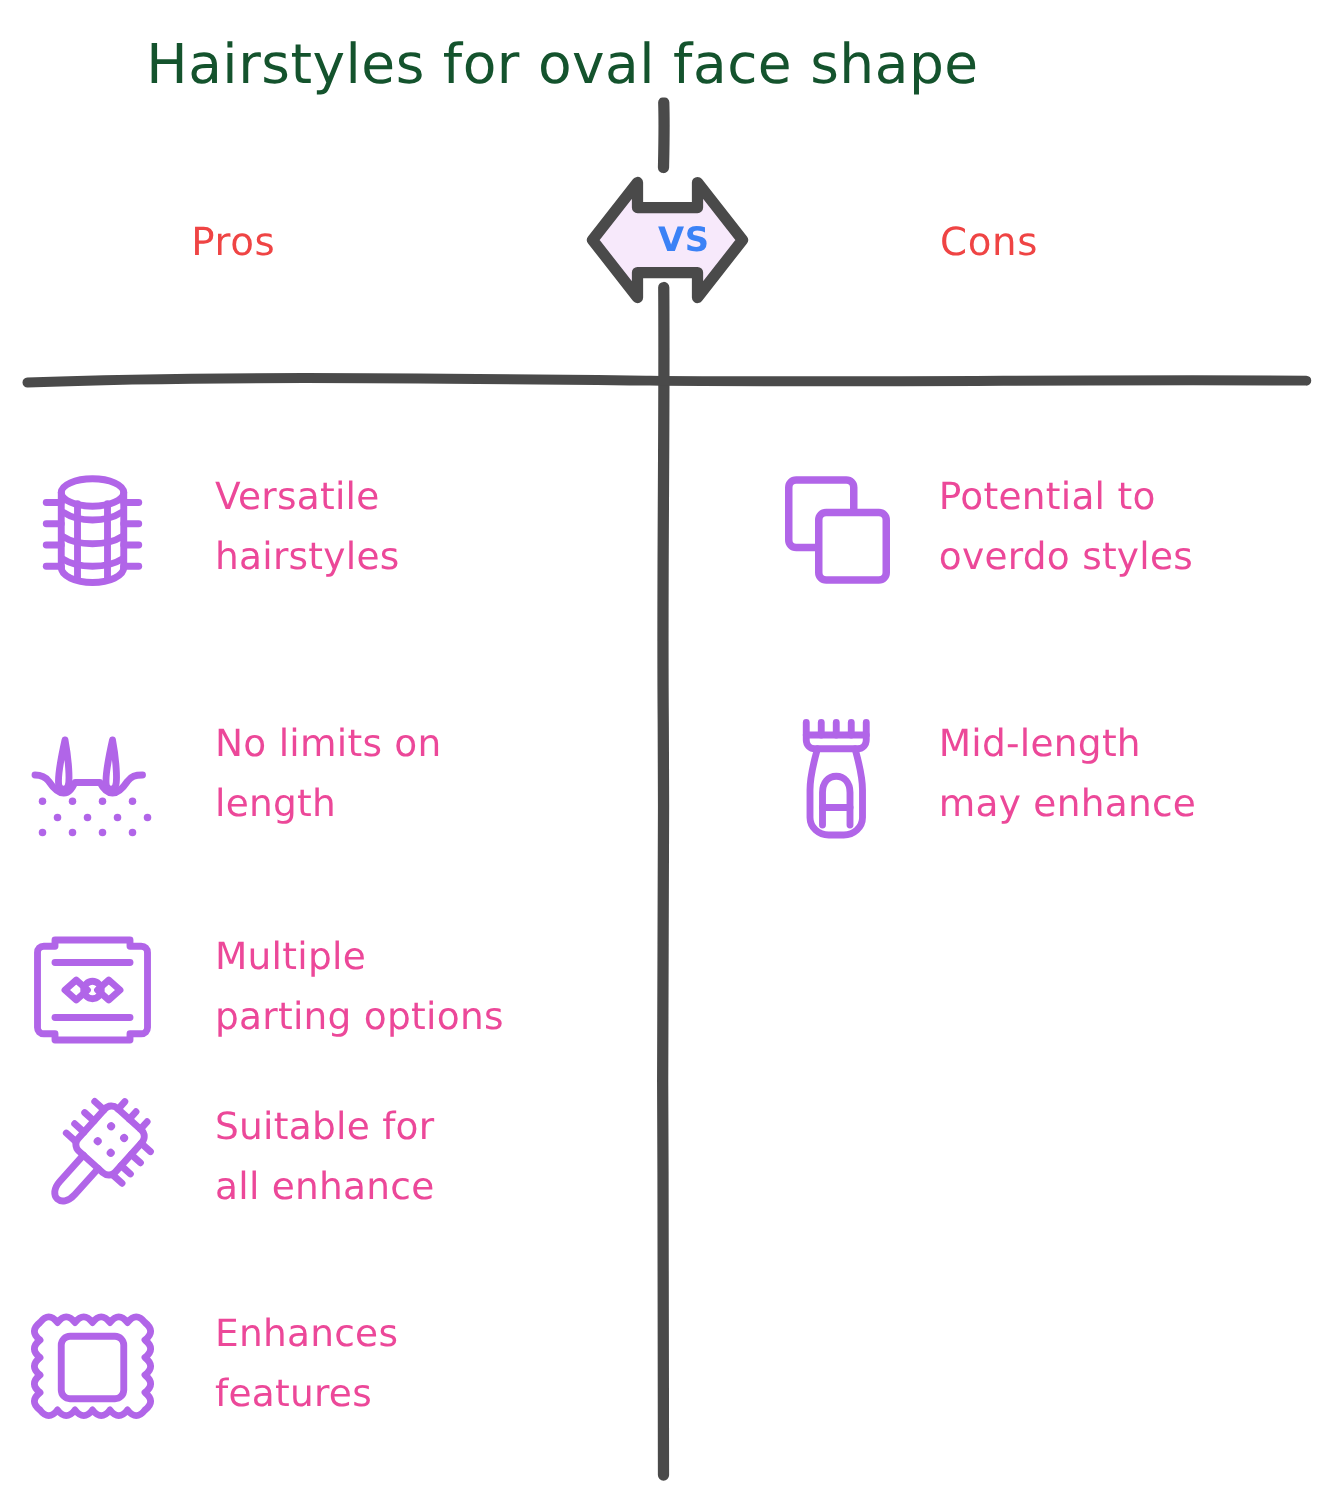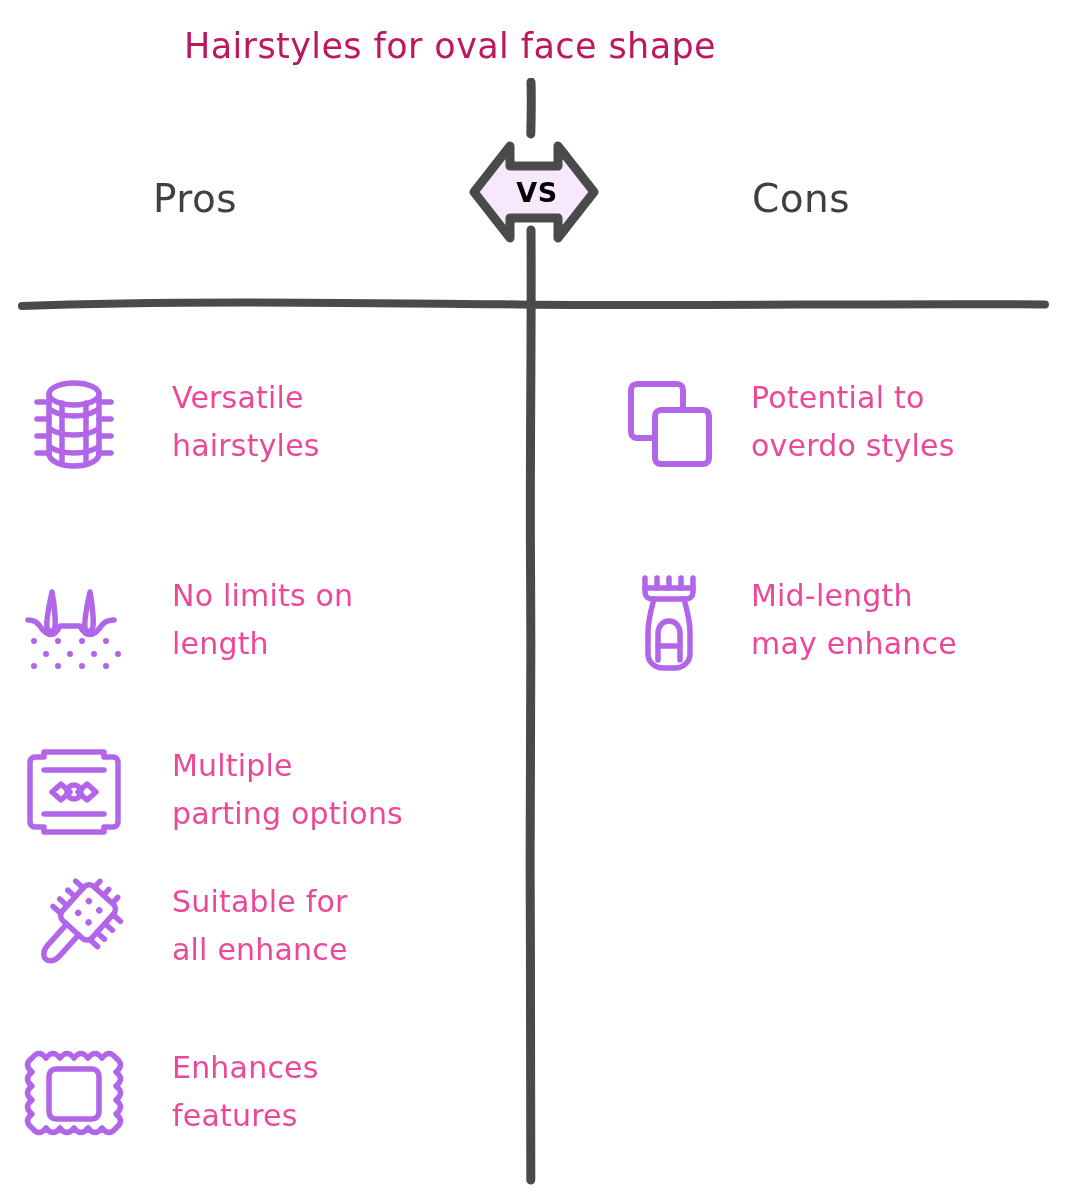--- a/index.html
+++ b/index.html
@@ -19,33 +19,33 @@
   }
 
   
   .title {
     position: absolute;
     top: 26px;
     left: 0;
     width: 900px;
     text-align: center;
     font-family: "DejaVu Sans", sans-serif;
-    font-size: 35px;
+    font-size: 44px;
     font-weight: 400;
     letter-spacing: 0.4px;
-    color: #be185d;
+    color: #14532d;
   }
 
   
   .col-head {
     position: absolute;
     font-family: "DejaVu Sans", sans-serif;
-    font-size: 39px;
+    font-size: 31px;
     font-weight: 400;
-    color: #404040;
+    color: #ef4444;
     letter-spacing: 0.5px;
     text-align: right;
   }
   .col-head.pros { left: 153px; top: 176px; }
   .col-head.cons { left: 752px; top: 176px; }
 
   
   .divider-h {
     position: absolute;
     left: 0;
@@ -67,31 +67,31 @@
   .vs-badge {
     position: absolute;
     left: 464px;
     top: 136px;
     width: 140px;
     height: 112px;
   }
   .vs-badge svg { display: block; }
   .vs-text {
     position: absolute;
-    left: 2px;
+    left: 12px;
     top: 0;
     width: 140px;
     height: 112px;
     display: flex;
     align-items: center;
     justify-content: center;
     font-family: "DejaVu Sans", sans-serif;
     font-size: 27px;
     font-weight: 700;
-    color: #000000;
+    color: #3b82f6;
     letter-spacing: 0.5px;
     padding-left: 2px;
     box-sizing: border-box;
   }
 
   
   .item {
     position: absolute;
     display: flex;
     align-items: flex-start;

